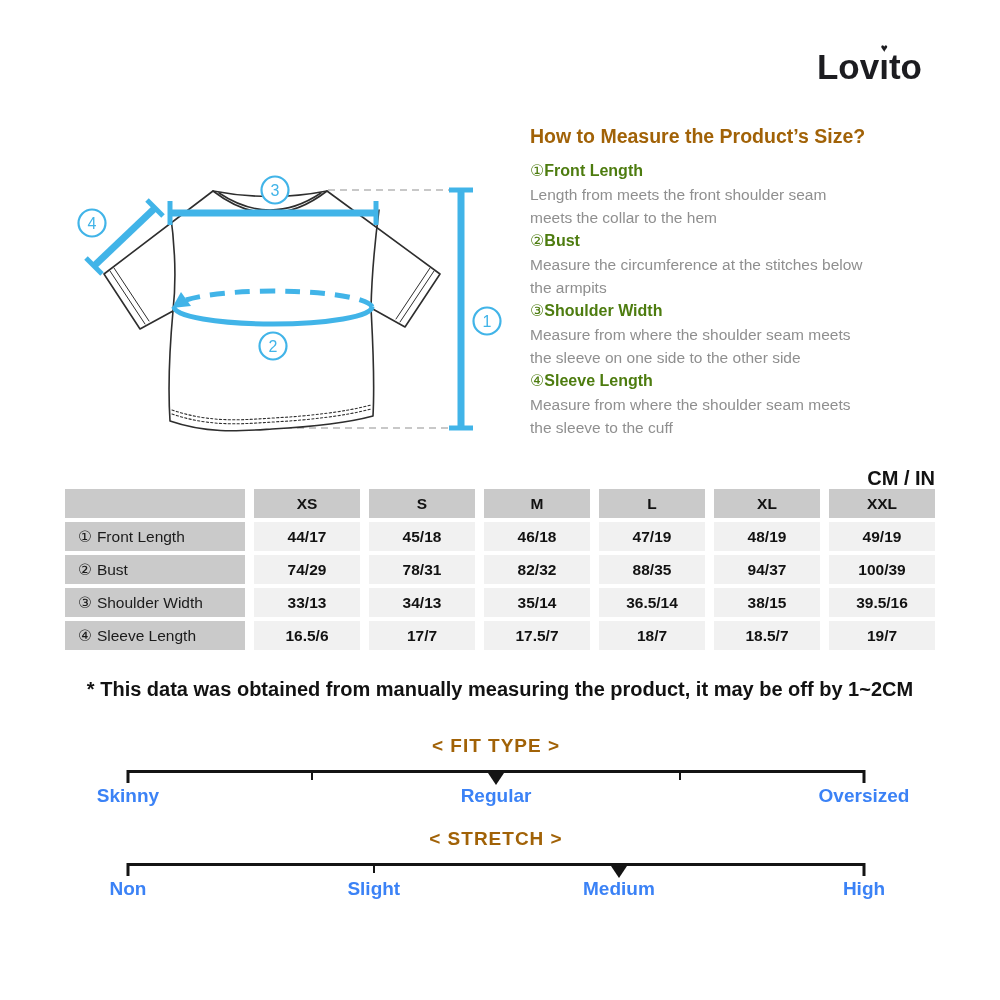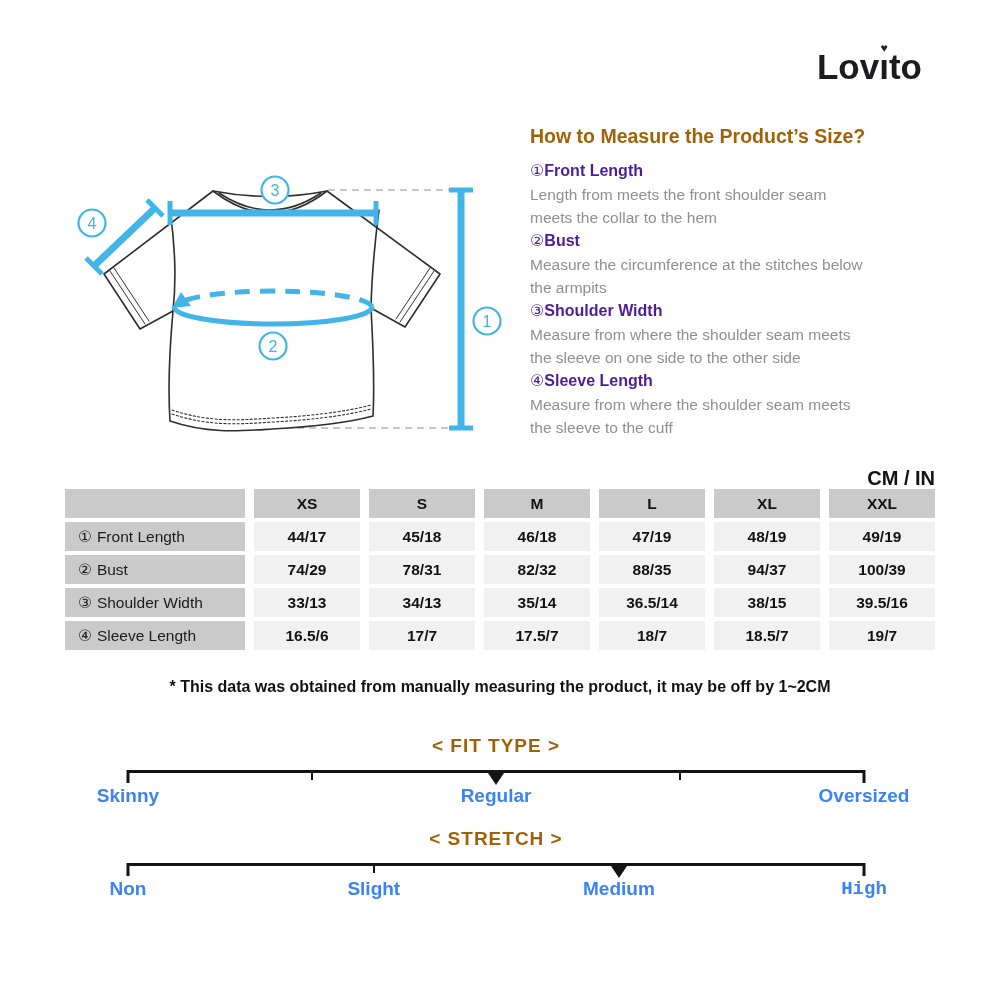--- a/index.html
+++ b/index.html
@@ -12,39 +12,39 @@
   .logo{position:absolute;top:47px;right:78px;font-size:35px;font-weight:700;color:#1c1c20;letter-spacing:0;}
   .logo-i{position:relative;display:inline-block;}
   .logo-dot{position:absolute;left:50%;top:-5px;transform:translateX(-50%);font-size:12px;line-height:1;}
 
   
   .diagram{position:absolute;left:60px;top:150px;}
 
   
   .guide{position:absolute;left:530px;top:124px;width:410px;}
   .guide-title{font-size:19.5px;font-weight:700;line-height:24px;margin:0 0 11px 0;color:#a16207;}
-  .g-label{font-size:16px;font-weight:700;line-height:24px;color:#4c1d95;}
+  .g-label{font-size:16px;font-weight:700;line-height:24px;color:#4d7c0f;}
   .g-num{font-weight:400;}
   .g-desc{font-size:15.5px;font-weight:400;line-height:23px;color:#8f8f8f;white-space:pre-line;}
 
   
   .unit{position:absolute;top:467px;left:65px;width:870px;text-align:right;
         font-size:20px;font-weight:700;color:#121212;}
   .size-table{position:absolute;left:65px;top:489px;width:870px;display:grid;
               grid-template-columns:180px repeat(6,1fr);gap:4px 9px;grid-auto-rows:29px;}
   .cell{display:flex;align-items:center;justify-content:center;font-size:15.5px;}
   .c-corner{background:#cacaca;}
   .c-head{background:#cacaca;font-weight:700;color:#121212;}
   .c-label{background:#cacaca;justify-content:flex-start;padding-left:13px;font-weight:400;color:#1b1b1b;}
   .c-label .r-num{margin-right:5px;}
   .c-val{background:#f1f1f1;font-weight:700;color:#121212;}
 
   
   .note{position:absolute;top:678px;left:0;width:100%;text-align:center;
-        font-size:16px;font-weight:700;color:#121212;}
+        font-size:20px;font-weight:700;color:#121212;}
 
   
   .scale{position:absolute;left:128px;width:736px;}
   #scale-fit{top:734px;}
   #scale-stretch{top:827px;}
   .scale-title{text-align:center;font-size:19px;font-weight:700;letter-spacing:1px;color:#a16207;line-height:24px;}
   .scale-line{position:relative;margin-top:12px;height:3px;background:#141414;}
   .tick{position:absolute;top:0;width:2px;height:10px;background:#141414;transform:translateX(-50%);}
   .tick.end{width:3px;height:13px;}
   .marker{position:absolute;top:3px;width:0;height:0;transform:translateX(-50%);
@@ -230,17 +230,17 @@
       <div class="scale-title">&lt; STRETCH &gt;</div>
       <div class="scale-line">
         <div class="tick end" style="left: 0%;"></div>
         <div class="tick" style="left: 33.4%;"></div>
         <div class="tick" style="left: 66.7%;"></div>
         <div class="tick end" style="left: 100%;"></div>
         <div class="marker" style="left: 66.7%;"></div>
         <div class="scale-label" style="left: 0%;">Non</div>
         <div class="scale-label" style="left: 33.4%;">Slight</div>
         <div class="scale-label" style="left: 66.7%;">Medium</div>
-        <div class="scale-label" style="left: 100%; font-family: Liberation Mono, monospace;">High</div>
+        <div class="scale-label" style="left: 100%;">High</div>
       </div>
     </div>
 
 </div>
 
 </body></html>

